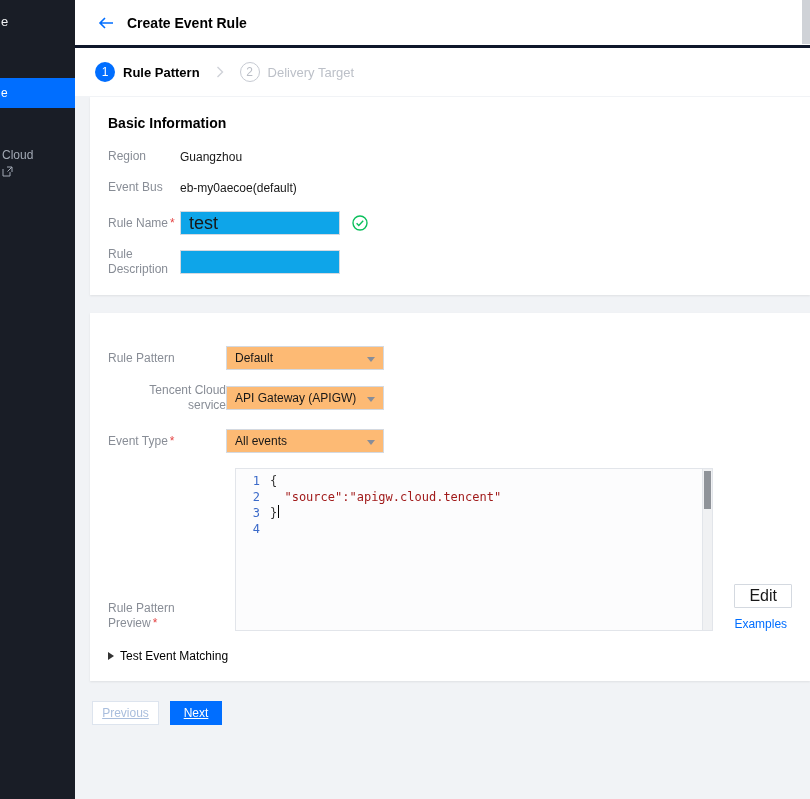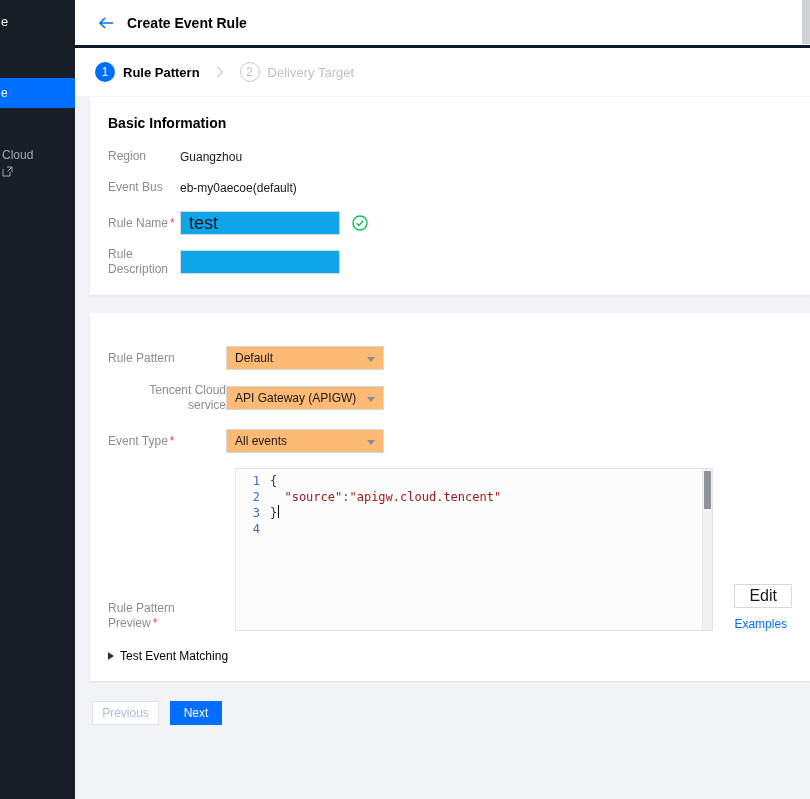--- a/index.html
+++ b/index.html
@@ -82,21 +82,21 @@
   .edit-btn { height:24px; padding:0 14px; background:#fff; border:1px solid #d4d9e0;
     color:#181818; font-size:16px; font-family:"Liberation Sans",sans-serif; cursor:pointer; border-radius:1px; }
   .examples-link { margin-top:9px; color:#006eff; cursor:pointer; text-decoration:none; }
 
   .test-toggle { margin-top:18px; display:flex; align-items:center; cursor:pointer; color:#000; }
   .tri-right { width:0; height:0; border-top:4px solid transparent; border-bottom:4px solid transparent;
     border-left:6px solid #333; margin-right:6px; }
 
   
   .footer { display:flex; margin-top:20px; margin-left:2px; }
-  .btn { height:24px; font-size:12px; font-family:"Liberation Sans",sans-serif; cursor:pointer; }
+  .btn { height:24px; font-size:12px; font-family:"Liberation Sans",sans-serif; cursor:pointer;text-decoration:underline; }
   .btn-prev { width:67px; background:#fff; border:1px solid #dde4ee; color:#a9bedd; }
   .btn-next { width:52px; background:#006eff; border:1px solid #006eff; color:#fff; margin-left:11px; }
 
   .page-scroll-thumb { position:absolute; right:0; top:0; width:8px; height:44px;
     background:#cfd2d7; z-index:20; cursor:pointer; }
 </style>
 </head>
 <body>
 
 <div class="sidebar">

